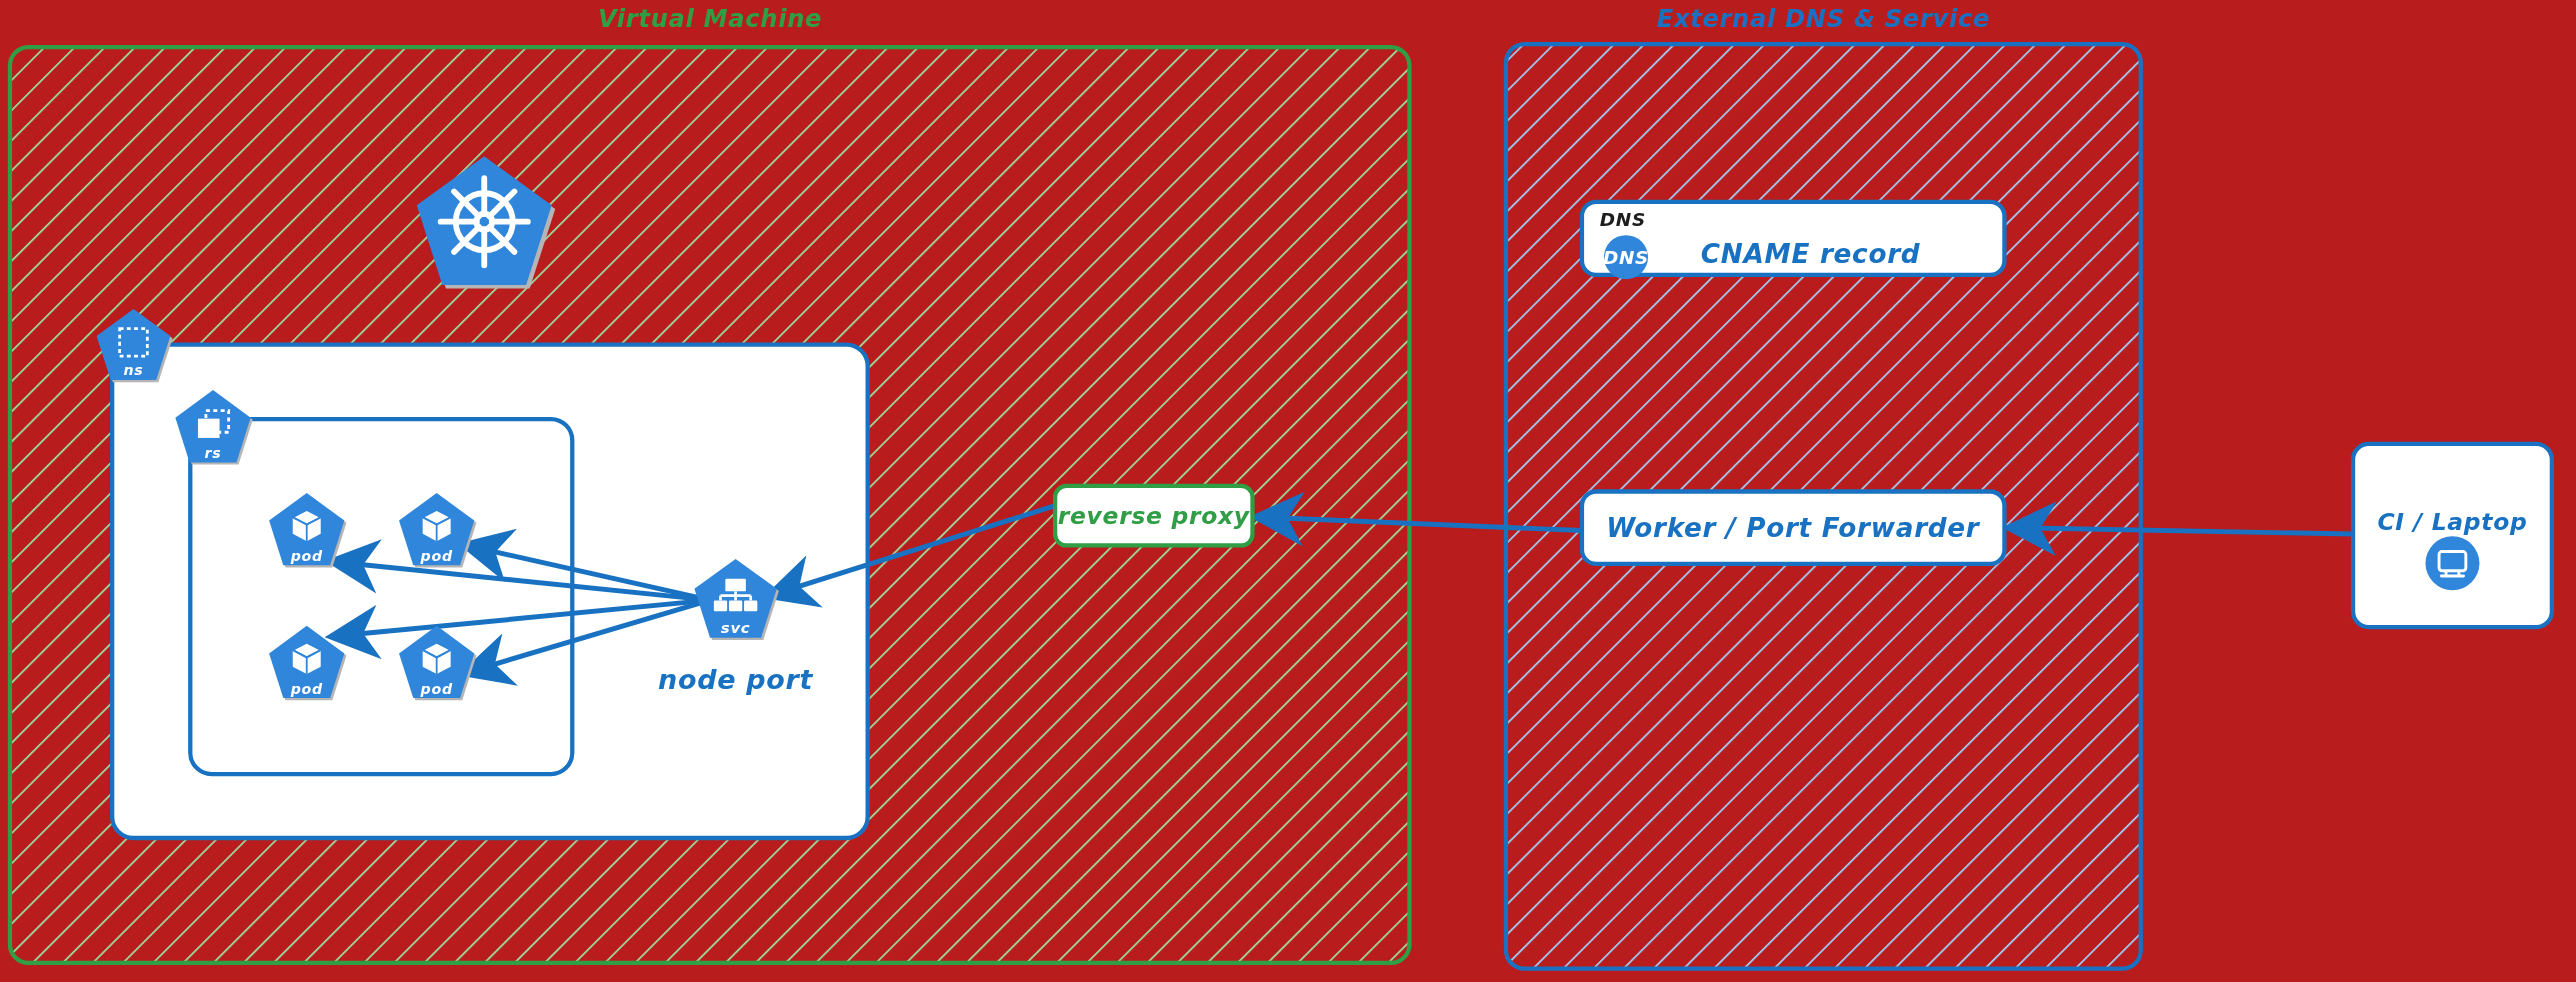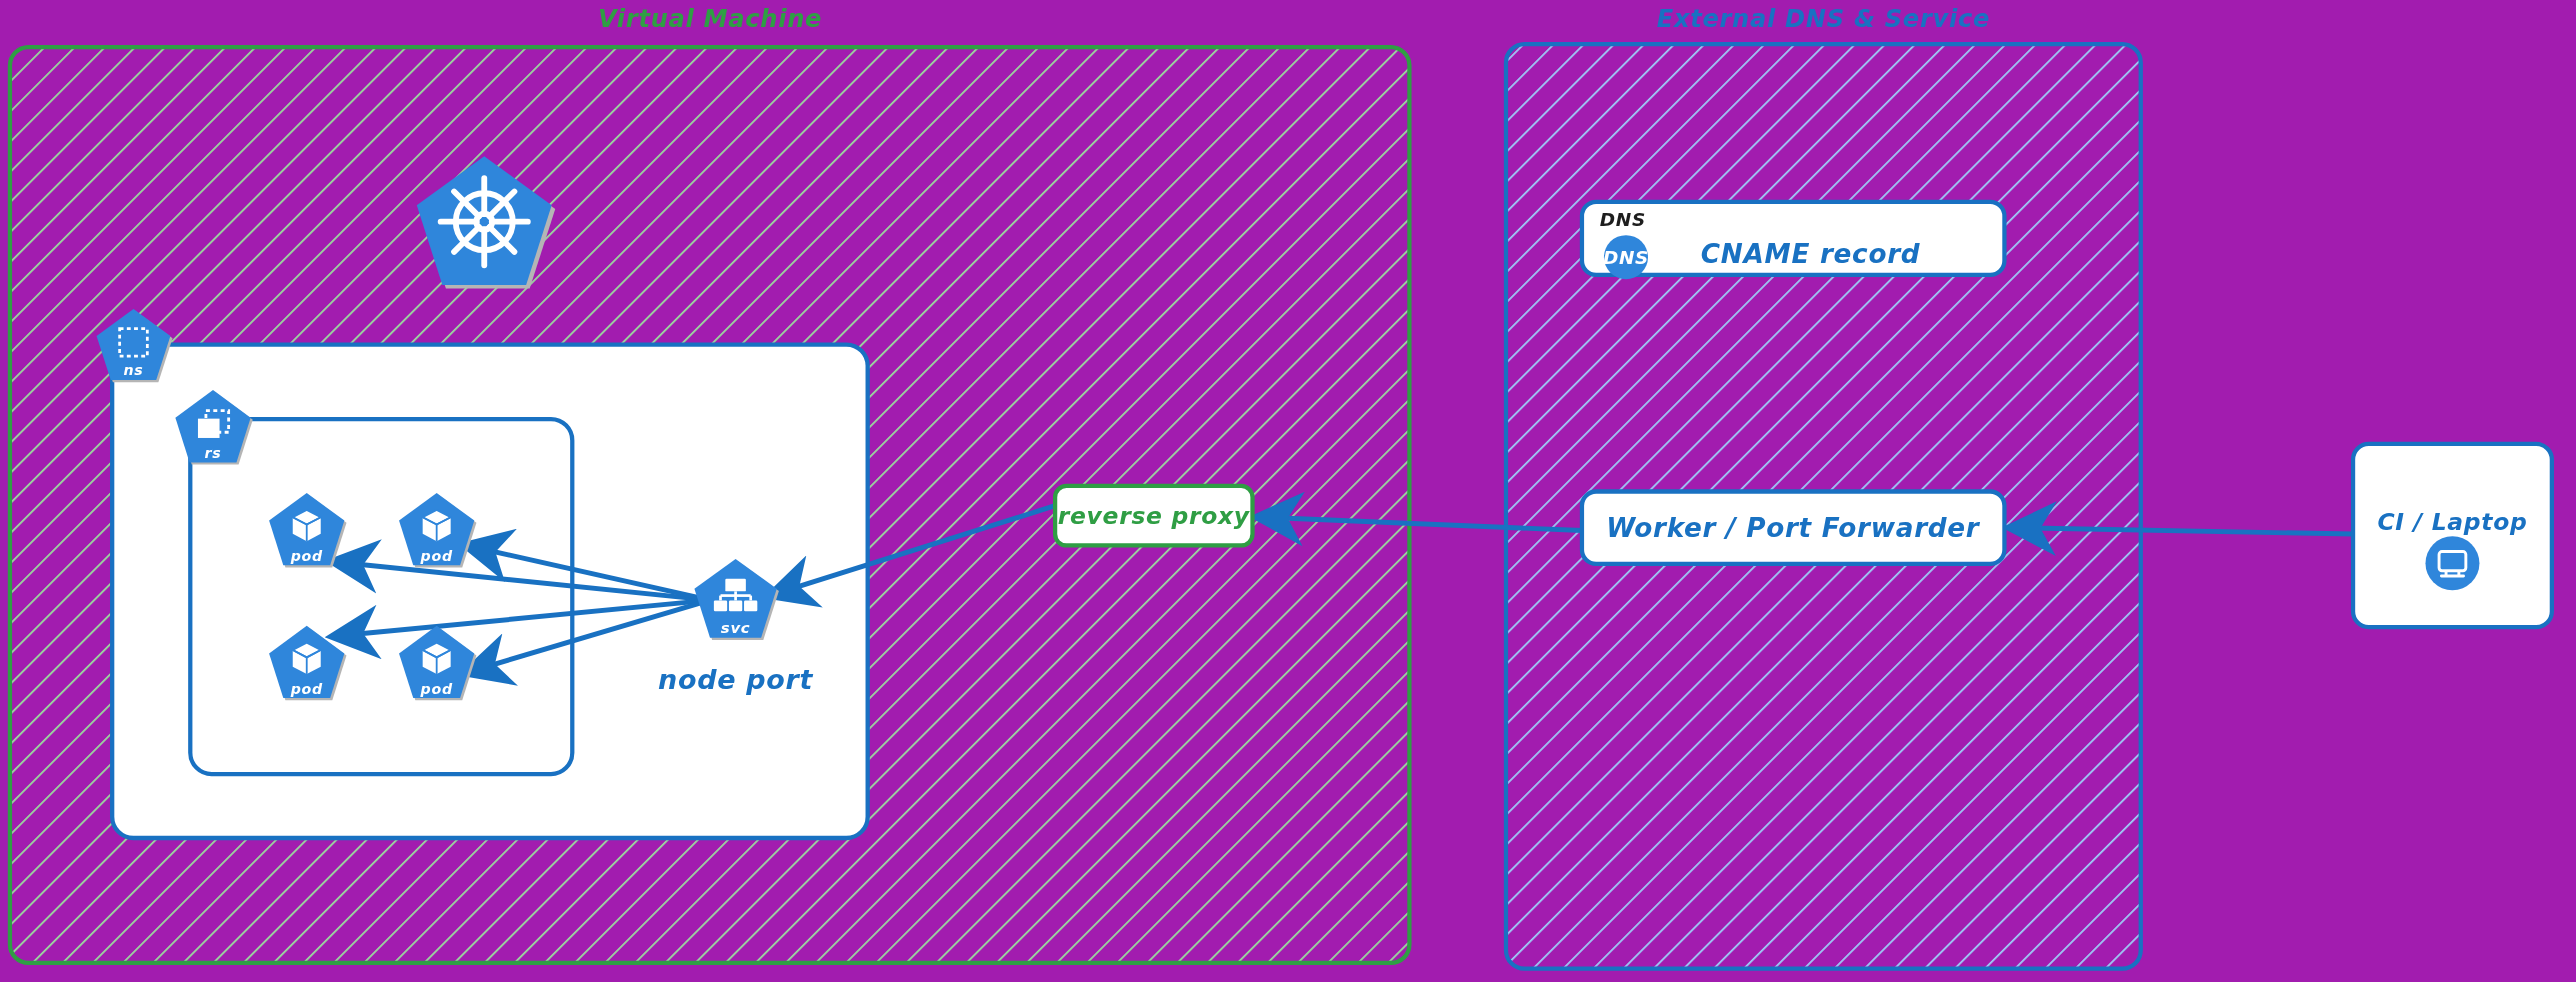--- a/index.html
+++ b/index.html
@@ -7,21 +7,21 @@
     padding: 0;
     background: #ffffff;
   }
   body {
     font-family: "DejaVu Sans", sans-serif;
   }
   #stage {
     position: relative;
     width: 2576px;
     height: 983px;
-    background: #a21caf;
+    background: #b91c1c;
     overflow: hidden;
   }
   #stage > svg.layer {
     position: absolute;
     left: 0;
     top: 0;
     width: 2576px;
     height: 983px;
   }
   .hand {

